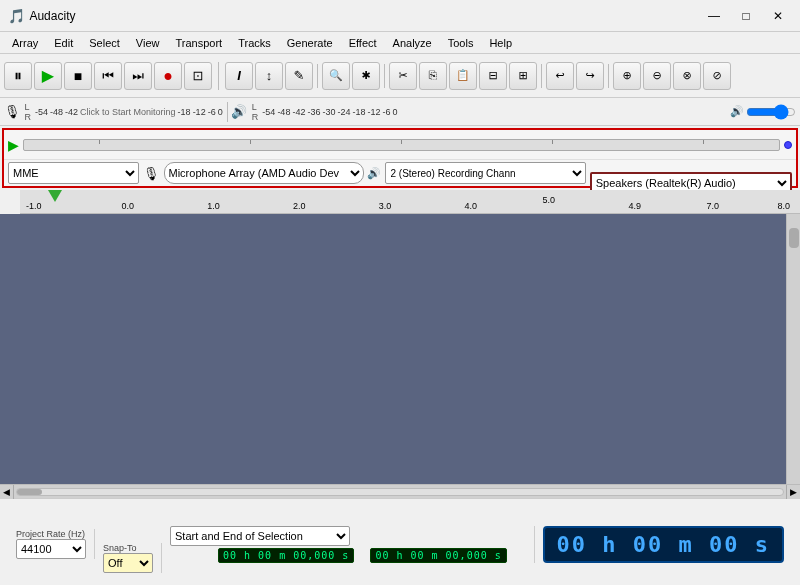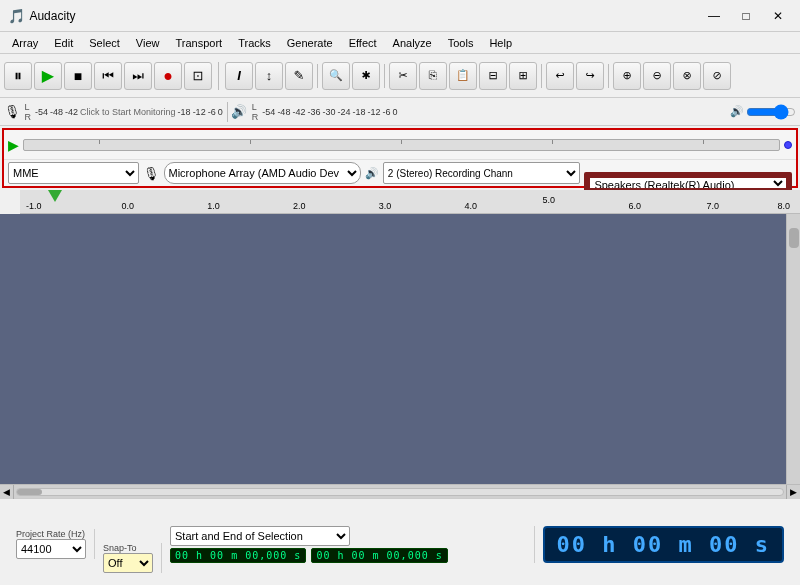--- a/index.html
+++ b/index.html
@@ -160,39 +160,39 @@
     </select>
     <span style="font-size:13px;">🎙</span>
     <select style="height:22px; font-size:11px; border:1px solid #999; background:white; border-radius:10px; flex:1; min-width:0;">
       <option>Microphone Array (AMD Audio Dev</option>
     </select>
     <span style="font-size:11px;">🔊</span>
     <select style="height:22px; font-size:10px; border:1px solid #999; background:white; border-radius:2px; flex:1; min-width:0;">
       <option>2 (Stereo) Recording Chann</option>
       <option>1 (Mono)</option>
     </select>
-    <select style="height:22px; font-size:11px; border:6px solid #7f1d1d; background:white; border-radius:2px; flex:1; min-width:0;margin-top:19px;">
+    <select style="height:22px; font-size:11px; border:2px solid #7f1d1d; background:white; border-radius:2px; flex:1; min-width:0;margin-top:19px;">
       <option>Speakers (Realtek(R) Audio)</option>
     </select>
   </div>
 </div>
 
 <div class="ruler" style="position:relative; height:24px; background:#e0e0e0; border-bottom:1px solid #bbb; overflow:hidden;">
 
   <div style="position:absolute; left:28px; top:0; width:0; height:0; border-left:7px solid transparent; border-right:7px solid transparent; border-top:12px solid #33aa33; z-index:2; cursor:pointer;"></div>
 
   <div style="position:absolute; left:0; top:0; right:0; bottom:0; display:flex;">
     <div style="position:absolute; left:6px; bottom:2px; font-size:9px;">-1.0</div>
     <div style="position:absolute; left:13%; bottom:2px; font-size:9px;">0.0</div>
     <div style="position:absolute; left:24%; bottom:2px; font-size:9px;">1.0</div>
     <div style="position:absolute; left:35%; bottom:2px; font-size:9px;">2.0</div>
     <div style="position:absolute; left:46%; bottom:2px; font-size:9px;">3.0</div>
     <div style="position:absolute; left:57%; bottom:2px; font-size:9px;">4.0</div>
     <div style="position:absolute; left:67%; bottom:8px; font-size:9px;">5.0</div>
-    <div style="position:absolute; left:78%; bottom:2px; font-size:9px;">6.0</div>
+    <div style="position:absolute; left:78%; bottom:2px; font-size:9px;">4.9</div>
     <div style="position:absolute; left:88%; bottom:2px; font-size:9px;">7.0</div>
     <div style="position:absolute; right:10px; bottom:2px; font-size:9px;">8.0</div>
   </div>
 </div>
 
 <div style="position:relative; background:#5a6480; height:270px; overflow:hidden;">
 
   <div style="position:absolute; right:0; top:0; width:14px; height:100%; background:#d0d0d0; border-left:1px solid #bbb; display:flex; flex-direction:column; align-items:center;">
     <div style="width:10px; height:20px; background:#aaa; border-radius:4px; margin-top:14px;"></div>
   </div>
@@ -228,21 +228,21 @@
         <option>Prior</option>
       </select>
     </div>
 
     <div style="display:flex; flex-direction:column; align-items:flex-start; border-right:1px solid #ccc; padding-right:8px; margin-right:8px; flex:1;">
       <select style="height:20px; font-size:11px; border:1px solid #999; background:white; border-radius:2px; width:180px; margin-bottom:2px;">
         <option>Start and End of Selection</option>
         <option>Start and Length</option>
         <option>Length and End</option>
       </select>
-      <div style="display:flex; gap:5px;">
+      <div style="display:flex; gap:16px;margin-left:48px;">
         <div style="background:#002200; color:#00ff88; font-size:10px; font-family:monospace; border:1px solid #004400; border-radius:2px; padding:1px 4px; letter-spacing:1px;">00 h 00 m 00,000 s</div>
         <div style="background:#002200; color:#00ff88; font-size:10px; font-family:monospace; border:1px solid #004400; border-radius:2px; padding:1px 4px; letter-spacing:1px;">00 h 00 m 00,000 s</div>
       </div>
     </div>
 
     <div style="background:#002244; color:#44aaff; font-size:22px; font-weight:bold; font-family:monospace; letter-spacing:2px; border:2px solid #004488; border-radius:4px; padding:4px 12px; display:flex; align-items:center; min-width:180px; justify-content:center;">00 h 00 m 00 s</div>
   </div>
 
   <div style="height:20px; background:#f0f0f0; border-top:1px solid #e0e0e0; padding:2px 8px; font-size:11px; display:flex; align-items:flex-end;">
     <span>Stopped.</span>

